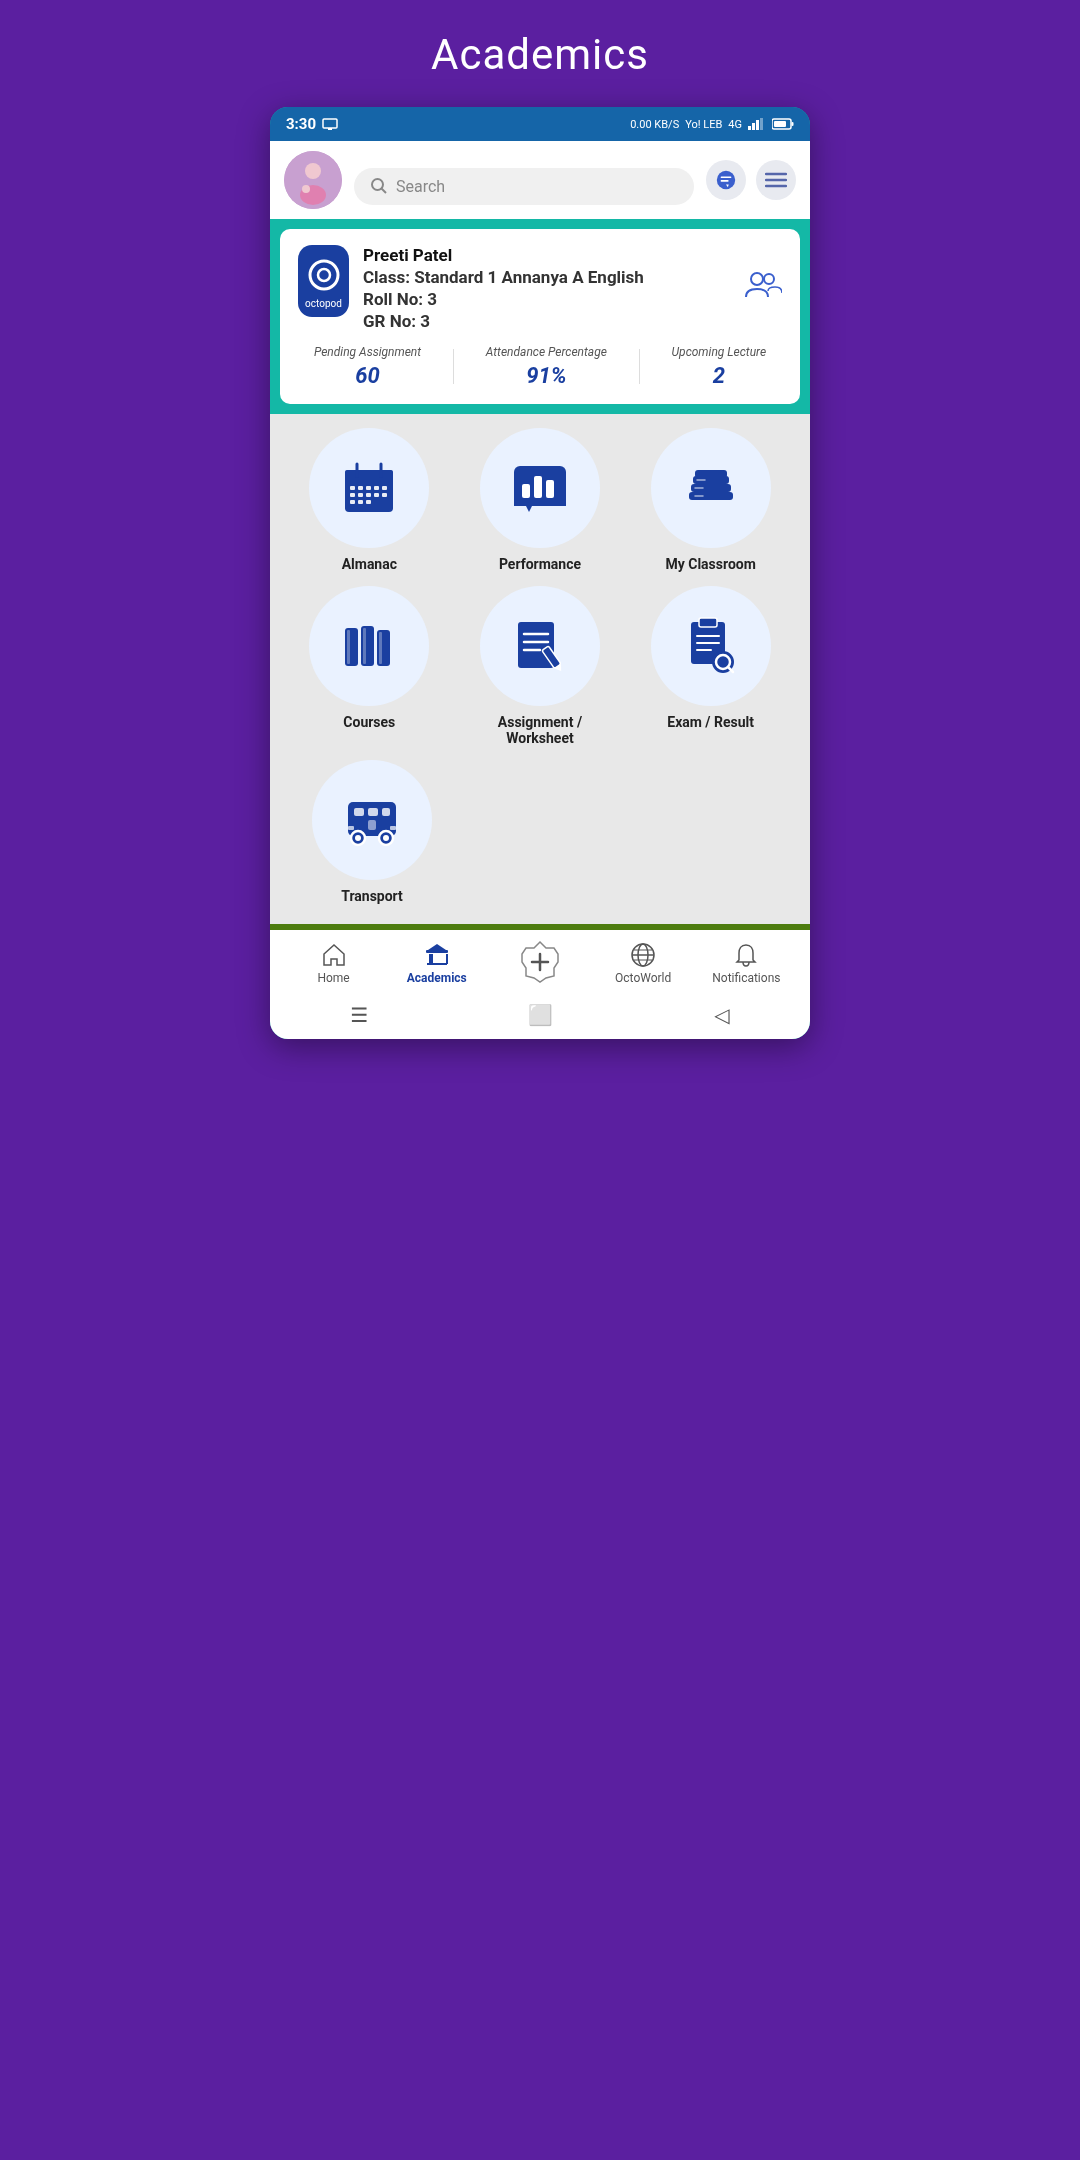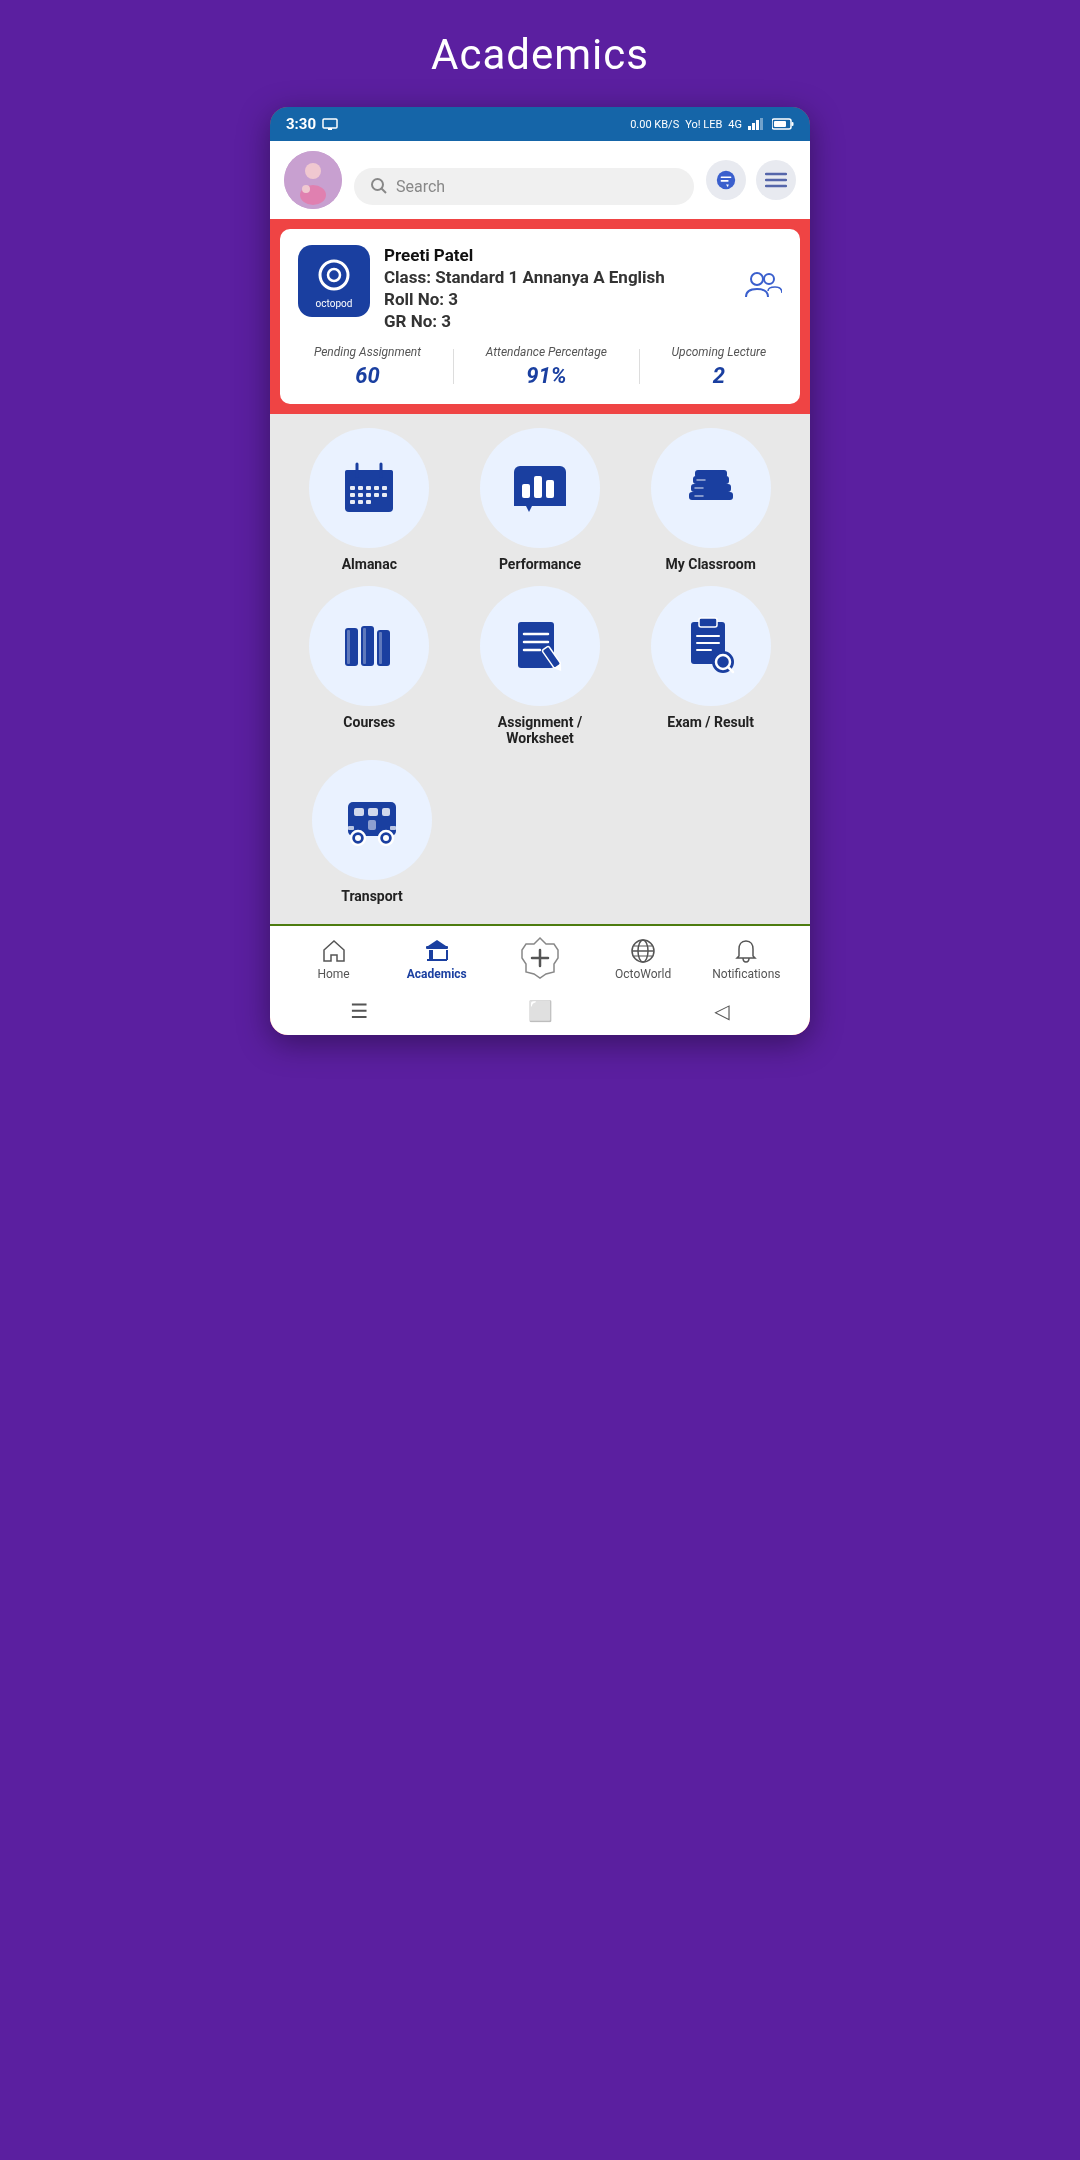--- a/index.html
+++ b/index.html
@@ -15,21 +15,21 @@
     }
     .page-title {
       color: white;
       font-size: 42px;
       font-weight: 400;
       margin-bottom: 28px;
       letter-spacing: 1px;
     }
     .phone-frame {
       width: 540px;
-      background: #ef4444;
+      background: #14b8a6;
       border-radius: 18px;
       overflow: hidden;
       box-shadow: 0 8px 32px rgba(0,0,0,0.4);
     }
     
     .status-bar {
       background: #1565a8;
       color: white;
       display: flex;
       align-items: center;
@@ -81,21 +81,21 @@
     }
     
     .profile-card {
       background: white;
       margin: 10px 10px;
       border-radius: 10px;
       padding: 16px 18px 10px;
     }
     .profile-top { display: flex; align-items: flex-start; gap: 14px; }
     .octopod-logo {
-      width: 72px; height: 72px;
+      width: 51px; height: 72px;
       background: #1a3fa0;
       border-radius: 14px;
       display: flex; flex-direction: column;
       align-items: center; justify-content: center;
       flex-shrink: 0;
     }
     .profile-info { flex: 1; }
     .profile-name { font-weight: bold; font-size: 17px; color: #111; }
     .profile-detail { font-size: 17px; color: #333; margin-top: 2px; }
     .profile-detail span { font-weight: bold; }
@@ -141,21 +141,21 @@
       color: #222;
       text-align: center;
     }
     
     .bottom-nav {
       background: white;
       display: flex;
       justify-content: space-around;
       align-items: center;
       padding: 10px 12px 6px;
-      border-top: 2px solid #4d7c0f;
+      border-top: 6px solid #4d7c0f;
     }
     .nav-item {
       display: flex; flex-direction: column; align-items: center;
       font-size: 12px; color: #555; gap: 3px; cursor: pointer;
       min-width: 80px;
     }
     .nav-item.active { color: #1a3fa0; }
     
     .android-nav {
       background: white;

